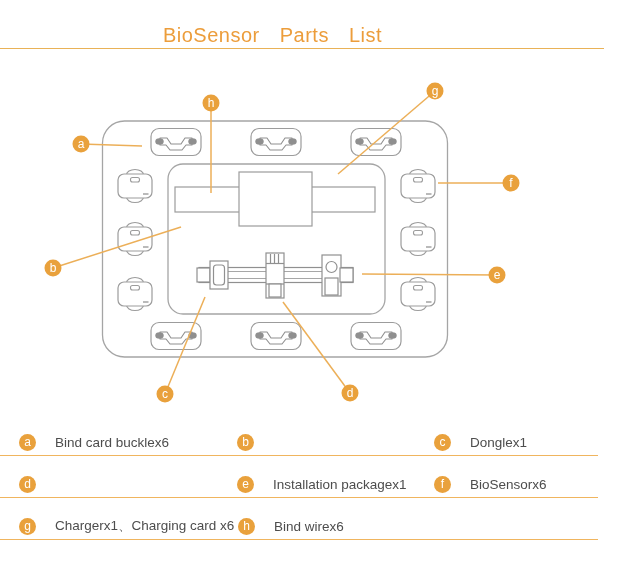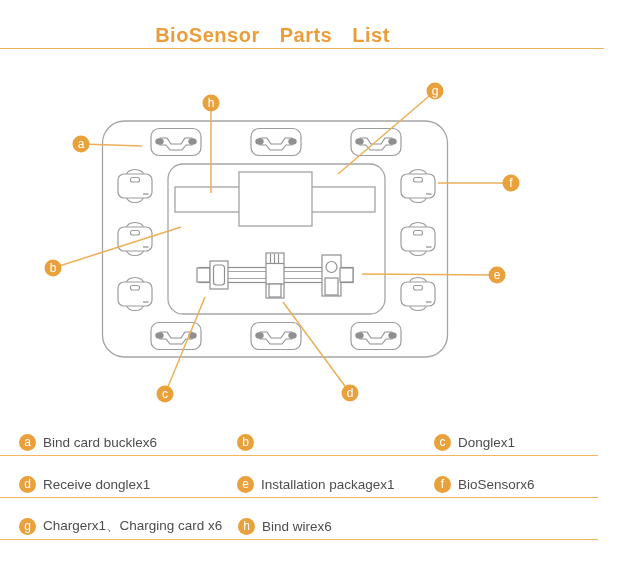--- a/index.html
+++ b/index.html
@@ -2,36 +2,36 @@
 <html><head>
 <meta charset="utf-8">
 <style>
   html,body{margin:0;padding:0;background:#ffffff;}
   body{font-family:"Liberation Sans", sans-serif;}
   .stage{position:relative;width:639px;height:564px;background:#fff;overflow:hidden;}
 
   
   .title-wrap{position:absolute;top:0;left:0;width:545px;text-align:center;}
   .page-title{display:inline-block;margin-top:24px;font-size:20px;color:#EC9D3B;
-              word-spacing:14px;letter-spacing:.5px;font-weight:bold;}
+              word-spacing:14px;letter-spacing:.5px;}
   .title-rule{position:absolute;top:48px;left:0;width:604px;height:0;
               border-top:1px solid #E9B257;}
 
   
   .diagram-svg{position:absolute;top:0;left:0;}
 
   
   .legend{position:absolute;top:0;left:0;width:639px;}
   .legend-row{position:absolute;left:0;width:598px;height:26px;
               border-bottom:1px solid #F0B55E;}
   .legend-item{position:absolute;top:0;display:flex;align-items:center;height:26px;}
   .legend-badge{display:inline-flex;align-items:center;justify-content:center;
                 width:17px;height:17px;border-radius:50%;background:#E9A13C;
                 color:#fff;font-size:12px;flex:0 0 17px;}
-  .legend-label{margin-left:7px;font-size:13.5px;color:#4D4D4D;white-space:nowrap;}
+  .legend-label{margin-left:19px;font-size:13.5px;color:#4D4D4D;white-space:nowrap;}
 </style>
 </head>
 <body>
 
 <div class="stage">
 
   <div class="title-wrap">
     <span class="page-title">BioSensor Parts List</span>
   </div>
   <div class="title-rule"></div>
@@ -160,21 +160,20 @@
           <span class="legend-badge">b</span>
         </span>
         <span class="legend-item" style="left: 434px;">
           <span class="legend-badge">c</span>
           <span class="legend-label">Donglex1</span>
         </span>
       </div>
       <div class="legend-row" style="top: 471px;">
         <span class="legend-item" style="left: 19px;">
           <span class="legend-badge">d</span>
-          <span class="legend-label">Receive donglex1</span>
         </span>
         <span class="legend-item" style="left: 237px;">
           <span class="legend-badge">e</span>
           <span class="legend-label">Installation packagex1</span>
         </span>
         <span class="legend-item" style="left: 434px;">
           <span class="legend-badge">f</span>
           <span class="legend-label">BioSensorx6</span>
         </span>
       </div>

